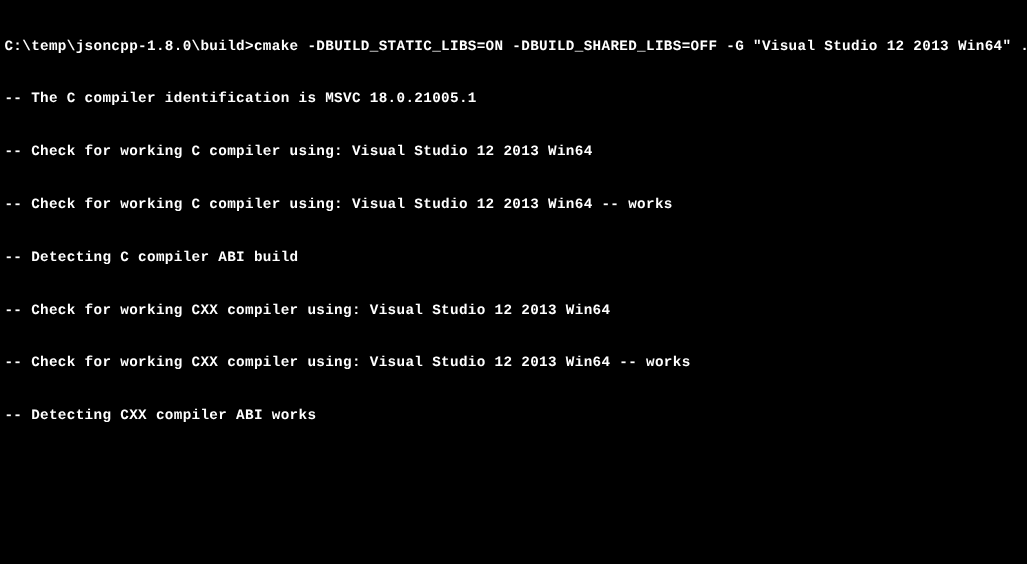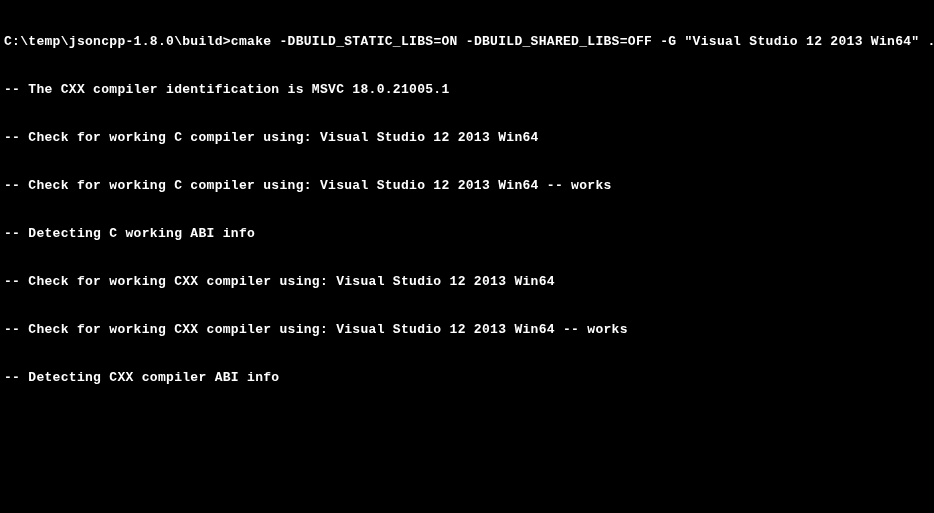--- a/index.html
+++ b/index.html
@@ -25,27 +25,27 @@
     }
     .line {
       display: block;
     }
   </style>
 </head>
 <body>
 
 <div class="terminal">
   <span class="line"><span>C:\temp\jsoncpp-1.8.0\build&gt;</span><span>cmake -DBUILD_STATIC_LIBS=ON -DBUILD_SHARED_LIBS=OFF -G "Visual Studio 12 2013 Win64" ..</span></span>
-  <span class="line">-- The CXX compiler identification is MSVC 18.0.21005.1</span>
+  <span class="line">-- The C compiler identification is MSVC 18.0.21005.1</span>
   <span class="line">-- Check for working C compiler using: Visual Studio 12 2013 Win64</span>
   <span class="line">-- Check for working C compiler using: Visual Studio 12 2013 Win64 -- works</span>
-  <span class="line">-- Detecting C working ABI info</span>
+  <span class="line">-- Detecting C compiler ABI build</span>
   <span class="line">-- Check for working CXX compiler using: Visual Studio 12 2013 Win64</span>
   <span class="line">-- Check for working CXX compiler using: Visual Studio 12 2013 Win64 -- works</span>
-  <span class="line">-- Detecting CXX compiler ABI info</span>
+  <span class="line">-- Detecting CXX compiler ABI works</span>
   
   
   
   
   
   
   
   
   
   

